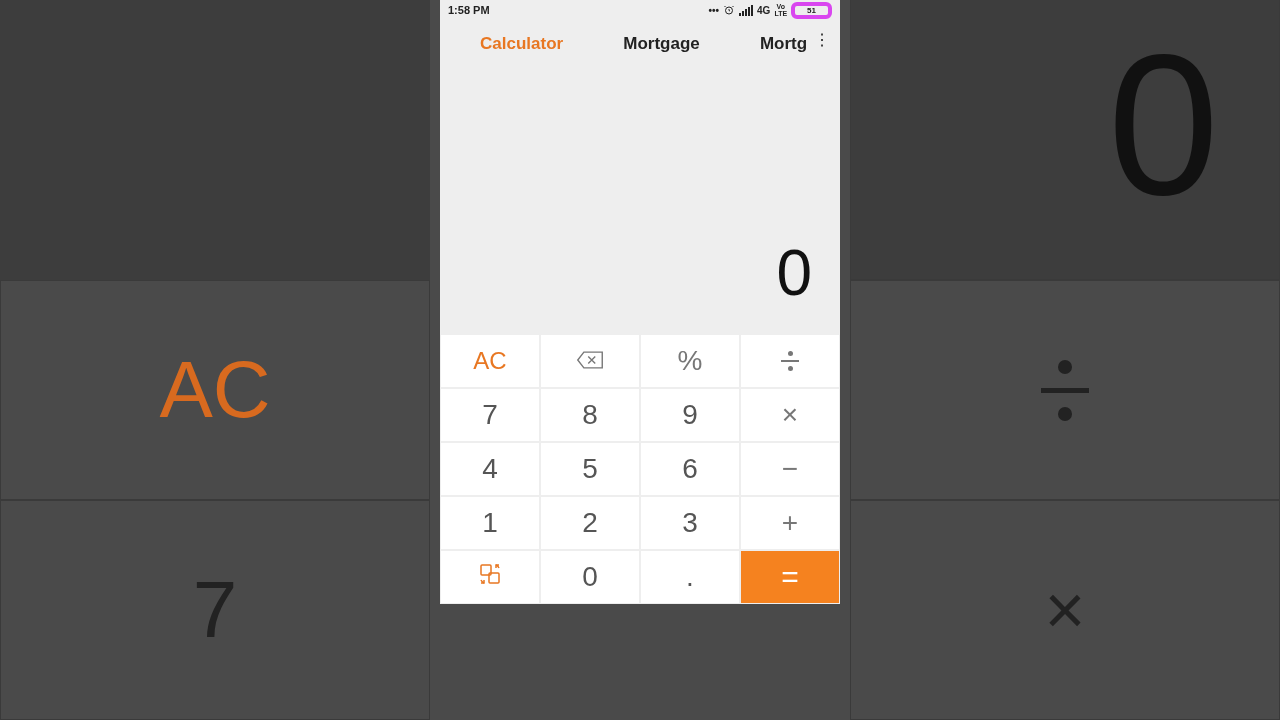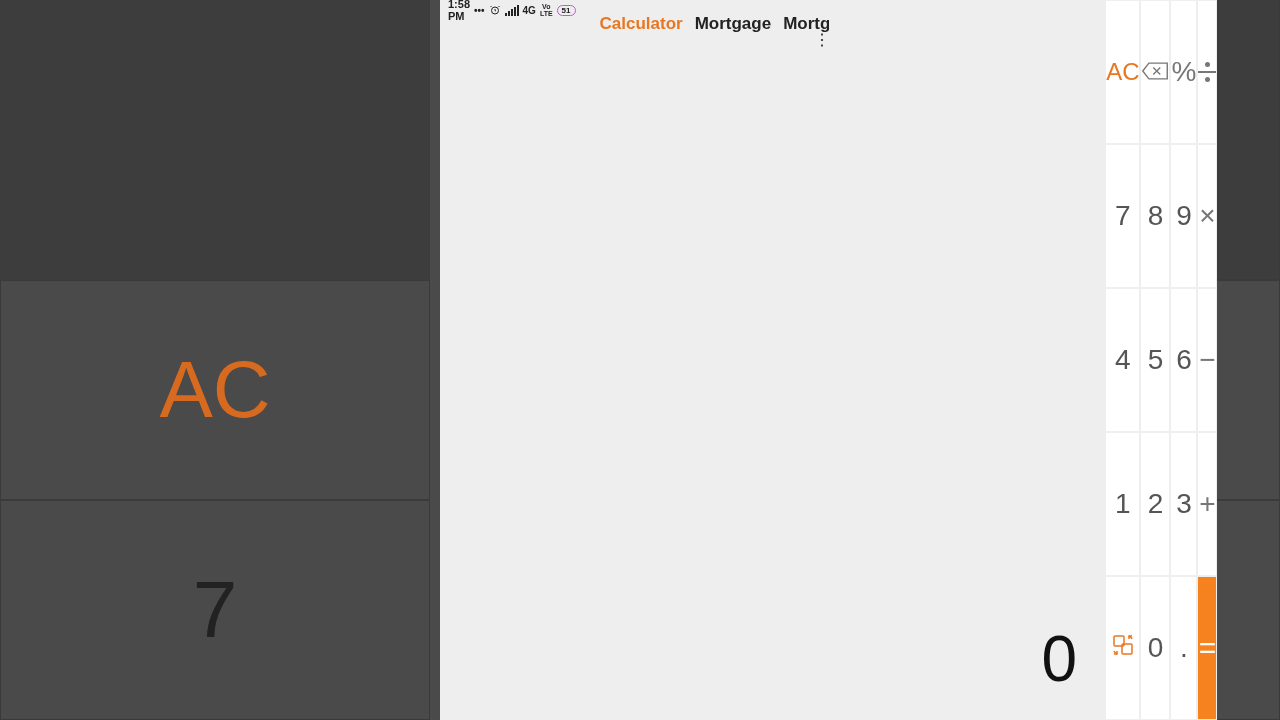--- a/index.html
+++ b/index.html
@@ -10,26 +10,26 @@
     .bg-cell { position: absolute; display: flex; align-items: center; justify-content: center; font-size: 80px; color: #222; border: 1px solid #3a3a3a; }
     .bg-topright { right: 0; top: -30px; width: 430px; height: 310px; font-size: 200px; color: #111; justify-content: flex-end; padding-right: 60px; font-weight: 300; }
     .bg-ac { left: 0; top: 280px; width: 430px; height: 220px; color: #d86a1f; font-weight: 300; }
     .bg-div { right: 0; top: 280px; width: 430px; height: 220px; font-size: 90px; }
     .bg-7 { left: 0; top: 500px; width: 430px; height: 220px; }
     .bg-x { right: 0; top: 500px; width: 430px; height: 220px; font-size: 70px; }
     .bg-upper { position:absolute; left:0; top:0; width:430px; height:280px; background:#3d3d3d;}
     .bg-upper-r { position:absolute; right:0; top:0; width:430px; height:280px; background:#3d3d3d;}
     
     
-    .phone { position: absolute; left: 440px; top: 0; width: 400px; height: 720px; background: #eee; display: flex; flex-direction: row; }
+    .phone { position: absolute; left: 440px; top: 0; width: 400px; height: 604px; background: #eee; display: flex; flex-direction: column; }
     
     .statusbar { height: 20px; background: #eee; display: flex; align-items: center; padding: 0 8px; font-size: 11px; font-weight: 600; color: #222; }
     .statusbar .spacer { flex: 1; }
     .statusbar .sicon { margin-left: 4px; font-size: 10px; display: inline-flex; align-items: center; }
-    .batt { border: 1px solid #d946ef; border-radius: 6px; padding: 0 4px; font-size: 8px; margin-left: 4px; }
+    .batt { border: 4px solid #d946ef; border-radius: 6px; padding: 0 12px; font-size: 8px; margin-left: 4px; }
     
     .tabs { height: 48px; display: flex; align-items: center; justify-content: space-around; padding: 0 10px; background: #eee; font-size: 17px; font-weight: 600; }
     .tab { color: #222; padding: 0 6px; white-space: nowrap; }
     .tab.active { color: #e87722; }
     .tab.cut { overflow: hidden; max-width: 52px; position: relative; }
     .menu-dots { position: absolute; right: 10px; top: 30px; font-size: 16px; color: #222; }
     
     .display { flex: 0 0 266px; background: #eee; display: flex; align-items: flex-end; justify-content: flex-end; padding: 0 28px 24px 0; }
     .display-val { font-size: 64px; font-weight: 300; color: #111; }
     

